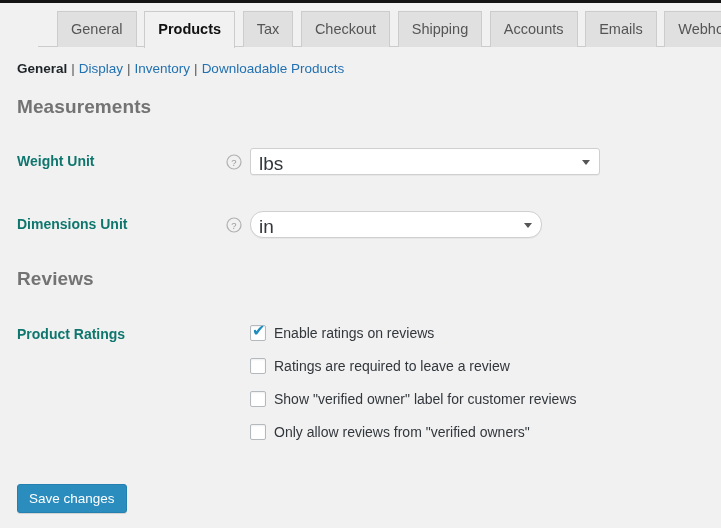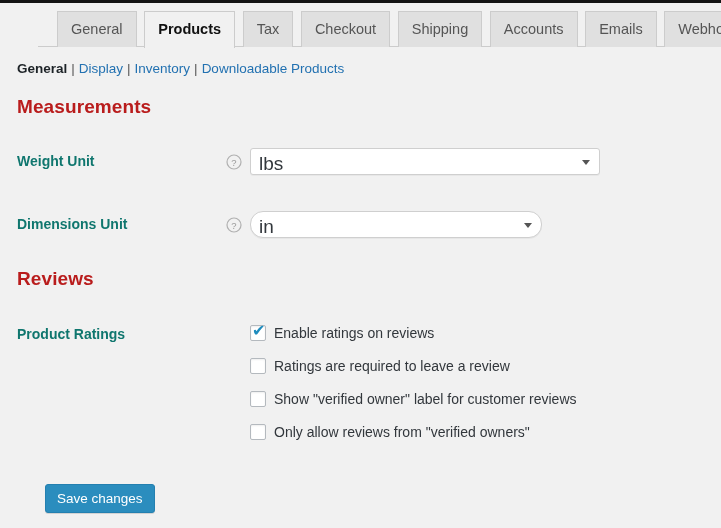--- a/index.html
+++ b/index.html
@@ -76,21 +76,21 @@
   .subnav .sn-item { color: #2271b1; text-decoration: none; cursor: pointer; }
   .subnav .sn-item.current { color: #1d2327; font-weight: bold; cursor: default; }
   .subnav .sep { color: #555; padding: 0 4px; }
 
   
   .section-title {
     position: absolute;
     left: 17px;
     font-size: 19px;
     font-weight: bold;
-    color: #b91c1c;
+    color: #737373;
     letter-spacing: 0.1px;
   }
   #heading-measurements { top: 96px; }
   #heading-reviews { top: 268px; }
 
   
   .form-row { position: absolute; left: 0; width: 721px; }
   #row-weight { top: 148px; }
   #row-dimensions { top: 211px; }
 
@@ -195,21 +195,20 @@
     padding: 0 11px;
     background: #2b8dbe;
     border: 1px solid #2480b0;
     border-radius: 3px;
     color: #ffffff;
     font-size: 13.5px;
     line-height: 27px;
     font-family: "Liberation Sans", sans-serif;
     cursor: pointer;
     box-shadow: 0 1px 0 rgba(0,0,0,0.12);
-    margin-left: 28px;
   }
 </style>
 </head>
 <body>
 
 <div class="admin-strip"></div>
 
 <div class="tab-bar">
   <div class="tab">General</div>
   <div class="tab active">Products</div>

